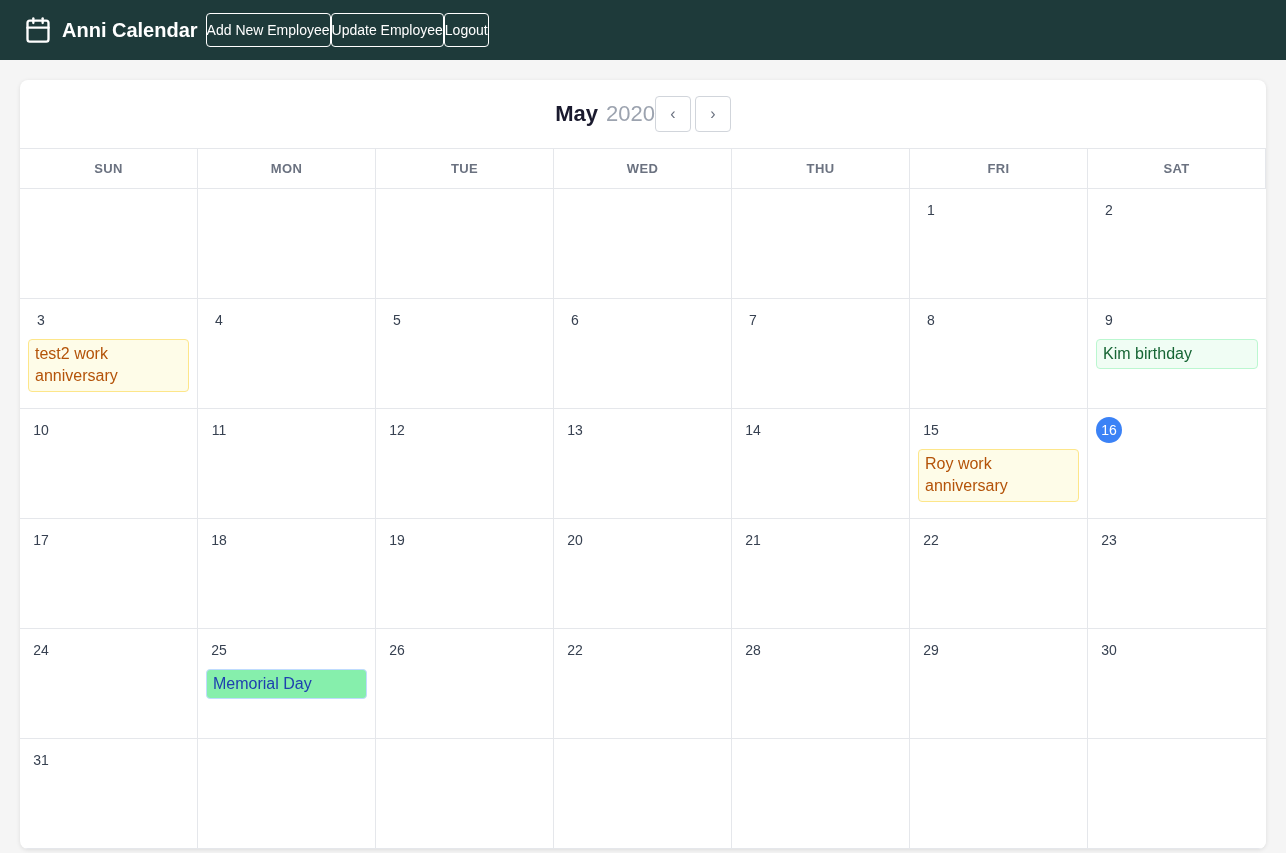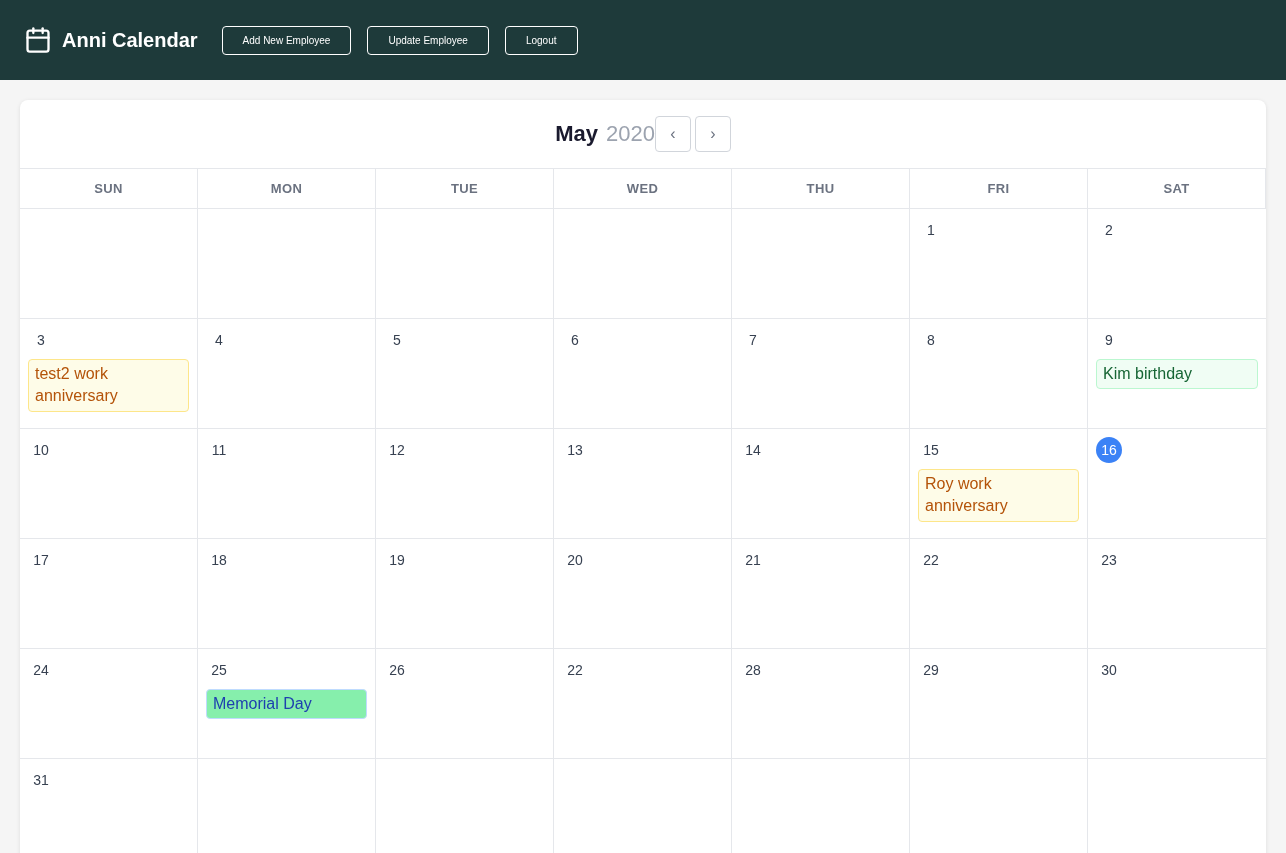--- a/index.html
+++ b/index.html
@@ -4,44 +4,43 @@
   <style>
     * { box-sizing: border-box; margin: 0; padding: 0; }
     body { font-family: -apple-system, BlinkMacSystemFont, 'Segoe UI', sans-serif; background: #f5f5f5; }
 
     
     .header {
       background: #1e3a3a;
       display: flex;
       align-items: center;
       padding: 0 24px;
-      height: 80px;
-      gap: 16px;
+      height: 60px;
     }
     .header-logo {
       display: flex;
       align-items: center;
       gap: 10px;
       color: white;
       font-size: 20px;
       font-weight: 600;
       margin-right: 8px;
     }
     .header-logo .calendar-icon {
       width: 28px;
       height: 28px;
       color: white;
     }
     .header-btn {
       background: transparent;
       color: white;
       border: 1.5px solid white;
       border-radius: 4px;
-      padding: 8px 20px;
-      font-size: 10px;
+      padding: 8px 0;
+      font-size: 14px;
       cursor: pointer;
       white-space: nowrap;
     }
 
     
     .calendar-wrapper {
       background: white;
       margin: 20px;
       border-radius: 8px;
       box-shadow: 0 1px 4px rgba(0,0,0,0.1);

